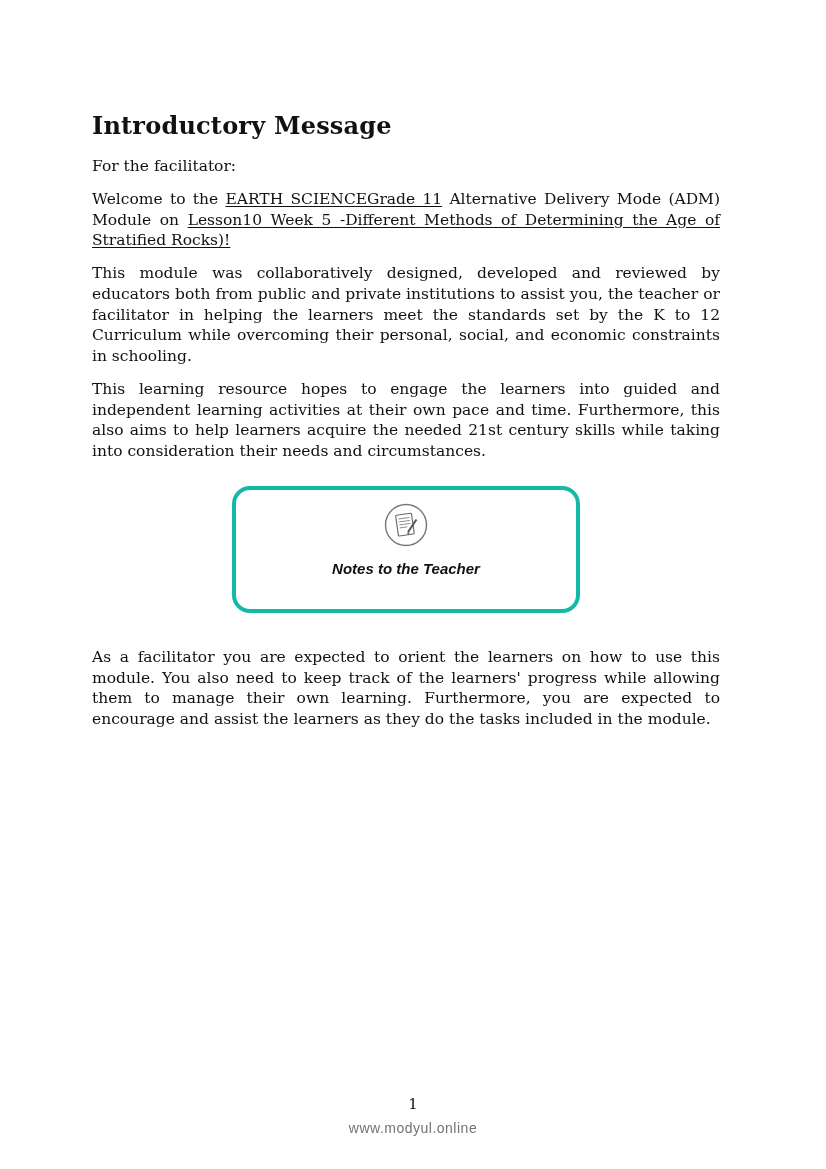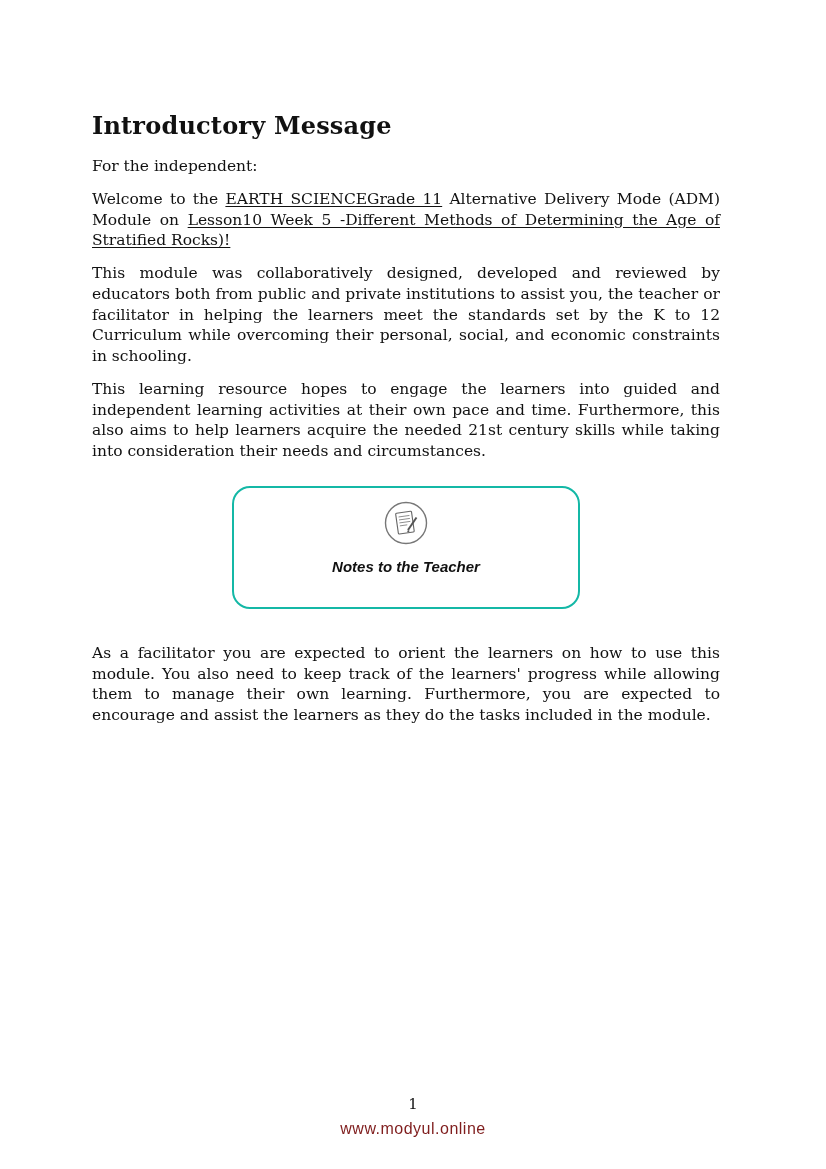--- a/index.html
+++ b/index.html
@@ -39,21 +39,21 @@
   p.no-justify {
     text-align: left;
   }
   .u {
     text-decoration: underline;
     text-underline-offset: 2px;
   }
   .notes-box {
     width: 348px;
     margin: 24px auto 34px auto;
-    border: 2px solid #14b8a6;
+    border: 4px solid #14b8a6;
     border-radius: 18px;
     padding: 12px 16px 20px 16px;
     box-sizing: border-box;
     font-family: "Liberation Sans", sans-serif;
   }
   .notes-icon-wrap {
     text-align: center;
     margin-bottom: 8px;
   }
   .notes-title {
@@ -78,34 +78,34 @@
     font-size: 15px;
     color: #111111;
   }
   .footer-watermark {
     position: absolute;
     left: 0;
     right: 0;
     top: 1120px;
     text-align: center;
     font-family: "Liberation Sans", sans-serif;
-    font-size: 16px;
+    font-size: 14px;
     letter-spacing: 0.5px;
-    color: #7f1d1d;
+    color: #737373;
   }
 </style>
 </head>
 <body>
 
 <div class="page">
   <div class="content">
 
     <h1 class="doc-title">Introductory Message</h1>
 
-    <p class="body-para no-justify">For the independent:</p>
+    <p class="body-para no-justify">For the facilitator:</p>
 
     <p class="body-para"><span>Welcome to the </span><span class="u">EARTH SCIENCEGrade 11</span><span>  Alternative Delivery Mode (ADM) Module on </span><span class="u">Lesson10 Week 5 -Different Methods of Determining the Age of Stratified Rocks)!</span></p>
 
     <p class="body-para">This module was collaboratively designed, developed and reviewed by educators both from public and private institutions to assist you, the teacher or facilitator in helping the learners meet the standards set by the K to 12 Curriculum while overcoming their personal, social, and economic constraints in schooling.</p>
 
     <p class="body-para">This learning resource hopes to engage the learners into guided and independent learning activities at their own pace and time. Furthermore, this also aims to help learners acquire the needed 21st century skills while taking into consideration their needs and circumstances.</p>
 
 
     <div class="notes-box">
       <div class="notes-icon-wrap">

